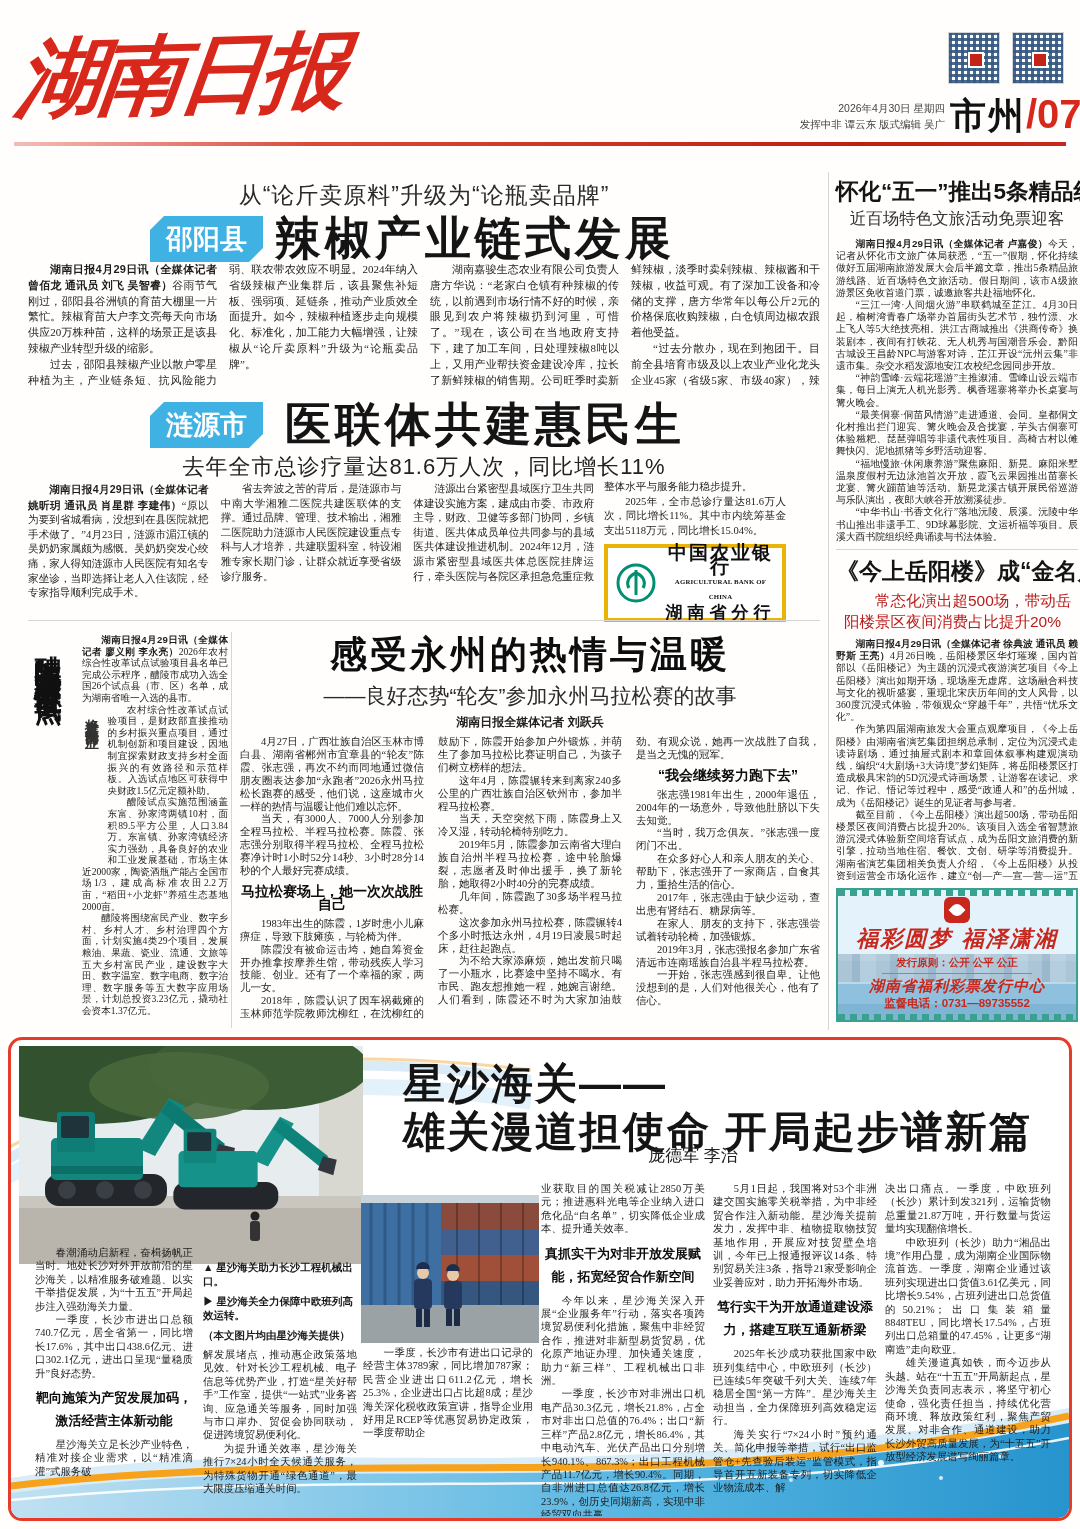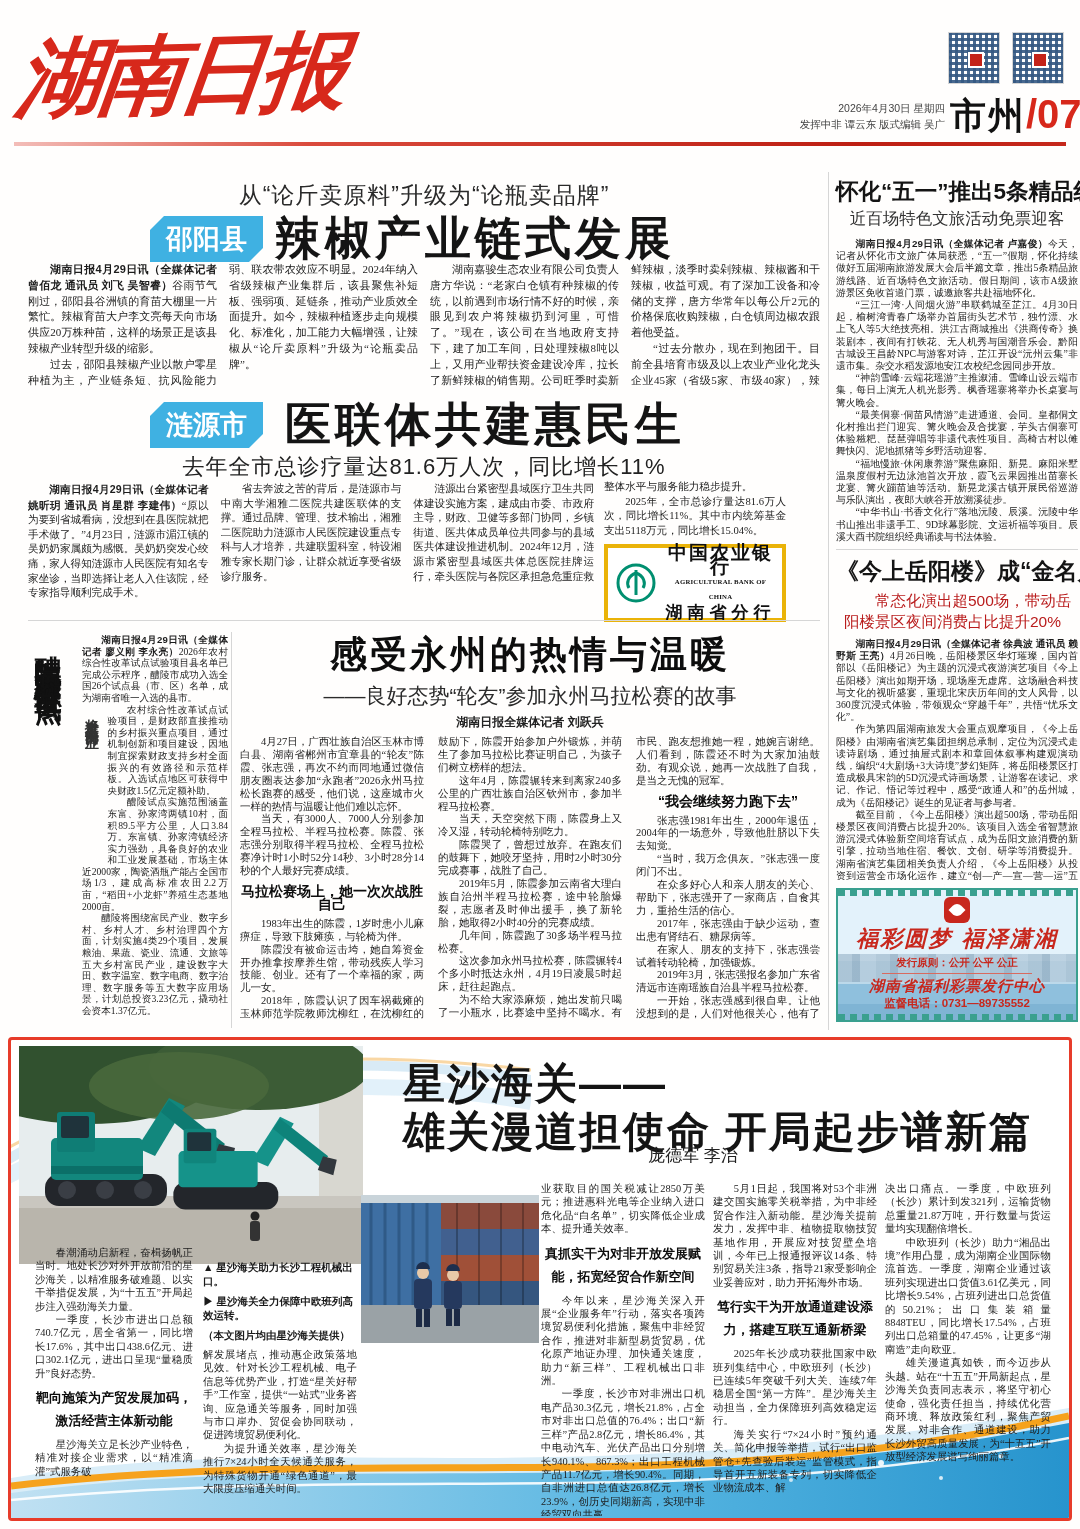--- a/index.html
+++ b/index.html
@@ -91,21 +91,21 @@
   .fc-logo::after{content:"";position:absolute;left:7px;top:7px;width:12px;height:12px;background:#fff;
                   border-radius:50% 0 50% 0;transform:rotate(45deg);}
   .fc-slogan{font-family:"DejaVu Serif",serif;font-style:italic;font-weight:700;font-size:22px;letter-spacing:2px;}
   .fc-pr{font-family:"Liberation Sans",sans-serif;font-weight:700;font-size:10.5px;margin-top:2px;}
   .fc-line{width:150px;height:1px;background:#d86a5f;margin:3px auto;}
   .fc-org{font-family:"DejaVu Serif",serif;font-weight:700;font-style:italic;font-size:15px;letter-spacing:1px;}
   .fc-ph{font-family:"Liberation Sans",sans-serif;font-weight:700;font-size:11.5px;}
   
   .vdiv,.hdiv{position:absolute;background:#d6d6d6;}
   
-  .bx{position:absolute;left:8px;top:1037px;width:1064px;height:484px;border:3px solid #e73b29;border-radius:4px;
+  .bx{position:absolute;left:8px;top:1037px;width:1064px;height:484px;border:3px solid #e73b29;border-radius:14px;
       box-sizing:border-box;background:#fff;overflow:hidden;}
   .bx-arcs{position:absolute;left:0;top:0;z-index:0;}
   .bx-wave{position:absolute;left:0;bottom:0;z-index:0;}
   .bx-photo1{position:absolute;left:8px;top:6px;z-index:1;}
   .bx-photo2{position:absolute;left:350px;top:155px;z-index:2;}
   .bx-t1{position:absolute;left:392px;top:16px;z-index:2;font-size:42px;letter-spacing:2px;}
   .bx-t2{position:absolute;left:392px;top:64px;z-index:2;font-size:42px;letter-spacing:2px;white-space:nowrap;}
   .bx-by{position:absolute;left:532px;top:104px;width:300px;z-index:2;text-align:center;
          font-family:"Liberation Sans",sans-serif;font-size:17px;color:#222;}
   .bcol{position:absolute;z-index:2;font-size:10.4px;line-height:13.4px;overflow:hidden;}
@@ -201,21 +201,20 @@
   <div class="yz-byline">湖南日报全媒体记者  刘跃兵</div>
   <div class="yz-body">
       <p class="par">4月27日，广西壮族自治区玉林市博白县、湖南省郴州市宜章县的“轮友”陈霞、张志强，再次不约而同地通过微信朋友圈表达参加“永跑者”2026永州马拉松长跑赛的感受，他们说，这座城市火一样的热情与温暖让他们难以忘怀。</p>
       <p class="par">当天，有3000人、7000人分别参加全程马拉松、半程马拉松赛。陈霞、张志强分别取得半程马拉松、全程马拉松赛净计时1小时52分14秒、3小时28分14秒的个人最好完赛成绩。</p>
       <p class="par sub">马拉松赛场上，她一次次战胜自己</p>
       <p class="par">1983年出生的陈霞，1岁时患小儿麻痹症，导致下肢瘫痪，与轮椅为伴。</p>
       <p class="par">陈霞没有被命运击垮，她自筹资金开办推拿按摩养生馆，带动残疾人学习技能、创业。还有了一个幸福的家，两儿一女。</p>
       <p class="par">2018年，陈霞认识了因车祸截瘫的玉林师范学院教师沈柳红，在沈柳红的鼓励下，陈霞开始参加户外锻炼，并萌生了参加马拉松比赛证明自己，为孩子们树立榜样的想法。</p>
       <p class="par">这年4月，陈霞辗转来到离家240多公里的广西壮族自治区钦州市，参加半程马拉松赛。</p>
       <p class="par">当天，天空突然下雨，陈霞身上又冷又湿，转动轮椅特别吃力。</p>
-      <p class="par">陈霞哭了，曾想过放弃。在跑友们的鼓舞下，她咬牙坚持，用时2小时30分完成赛事，战胜了自己。</p>
       <p class="par">2019年5月，陈霞参加云南省大理白族自治州半程马拉松赛，途中轮胎爆裂，志愿者及时伸出援手，换了新轮胎，她取得2小时40分的完赛成绩。</p>
       <p class="par">几年间，陈霞跑了30多场半程马拉松赛。</p>
       <p class="par">这次参加永州马拉松赛，陈霞辗转4个多小时抵达永州，4月19日凌晨5时起床，赶往起跑点。</p>
       <p class="par">为不给大家添麻烦，她出发前只喝了一小瓶水，比赛途中坚持不喝水。有市民、跑友想推她一程，她婉言谢绝。人们看到，陈霞还不时为大家加油鼓劲。有观众说，她再一次战胜了自我，是当之无愧的冠军。</p>
       <p class="par sub">“我会继续努力跑下去”</p>
       <p class="par">张志强1981年出生，2000年退伍，2004年的一场意外，导致他肚脐以下失去知觉。</p>
       <p class="par">“当时，我万念俱灰。”张志强一度闭门不出。</p>
       <p class="par">在众多好心人和亲人朋友的关心、帮助下，张志强开了一家商店，自食其力，重拾生活的信心。</p>
       <p class="par">2017年，张志强由于缺少运动，查出患有肾结石、糖尿病等。</p>
       <p class="par">在家人、朋友的支持下，张志强尝试着转动轮椅，加强锻炼。</p>
@@ -361,20 +360,23 @@
       <div class="caps">
           <p class="par">▲ 星沙海关助力长沙工程机械出口。</p>
           <p class="par">▶ 星沙海关全力保障中欧班列高效运转。</p>
           <p class="par">（本文图片均由星沙海关提供）</p>
         </div>
       <div>
           <p class="par cont">解发展堵点，推动惠企政策落地见效。针对长沙工程机械、电子信息等优势产业，打造“星关好帮手”工作室，提供“一站式”业务咨询、应急通关等服务，同时加强与市口岸办、贸促会协同联动，促进跨境贸易便利化。</p>
           <p class="par">为提升通关效率，星沙海关推行7×24小时全天候通关服务，为特殊货物开通“绿色通道”，最大限度压缩通关时间。</p>
         </div>
     </div>
+    <div class="bcol bcol3">
+        <p class="par">一季度，长沙市有进出口记录的经营主体3789家，同比增加787家；民营企业进出口611.2亿元，增长25.3%，企业进出口占比超8成；星沙海关深化税收政策宣讲，指导企业用好用足RCEP等优惠贸易协定政策，一季度帮助企</p>
+      </div>
     <div class="bcol bcol4">
         <p class="par cont">业获取目的国关税减让2850万美元；推进惠科光电等企业纳入进口危化品“白名单”，切实降低企业成本、提升通关效率。</p>
         <p class="par sub">真抓实干为对非开放发展赋能，拓宽经贸合作新空间</p>
         <p class="par">今年以来，星沙海关深入开展“企业服务年”行动，落实各项跨境贸易便利化措施，聚焦中非经贸合作，推进对非新型易货贸易，优化原产地证办理、加快通关速度，助力“新三样”、工程机械出口非洲。</p>
         <p class="par">一季度，长沙市对非洲出口机电产品30.3亿元，增长21.8%，占全市对非出口总值的76.4%；出口“新三样”产品2.8亿元，增长86.4%，其中电动汽车、光伏产品出口分别增长940.1%、867.3%；出口工程机械产品11.7亿元，增长90.4%。同期，自非洲进口总值达26.8亿元，增长23.9%，创历史同期新高，实现中非经贸双向共赢。</p>
       </div>
     <div class="bcol bcol5">
         <p class="par">5月1日起，我国将对53个非洲建交国实施零关税举措，为中非经贸合作注入新动能。星沙海关提前发力，发挥中非、植物提取物技贸基地作用，开展应对技贸壁垒培训，今年已上报通报评议14条、特别贸易关注3条，指导21家受影响企业妥善应对，助力开拓海外市场。</p>
         <p class="par sub">笃行实干为开放通道建设添力，搭建互联互通新桥梁</p>
         <p class="par">2025年长沙成功获批国家中欧班列集结中心，中欧班列（长沙）已连续5年突破千列大关、连续7年稳居全国“第一方阵”。星沙海关主动担当，全力保障班列高效稳定运行。</p>

